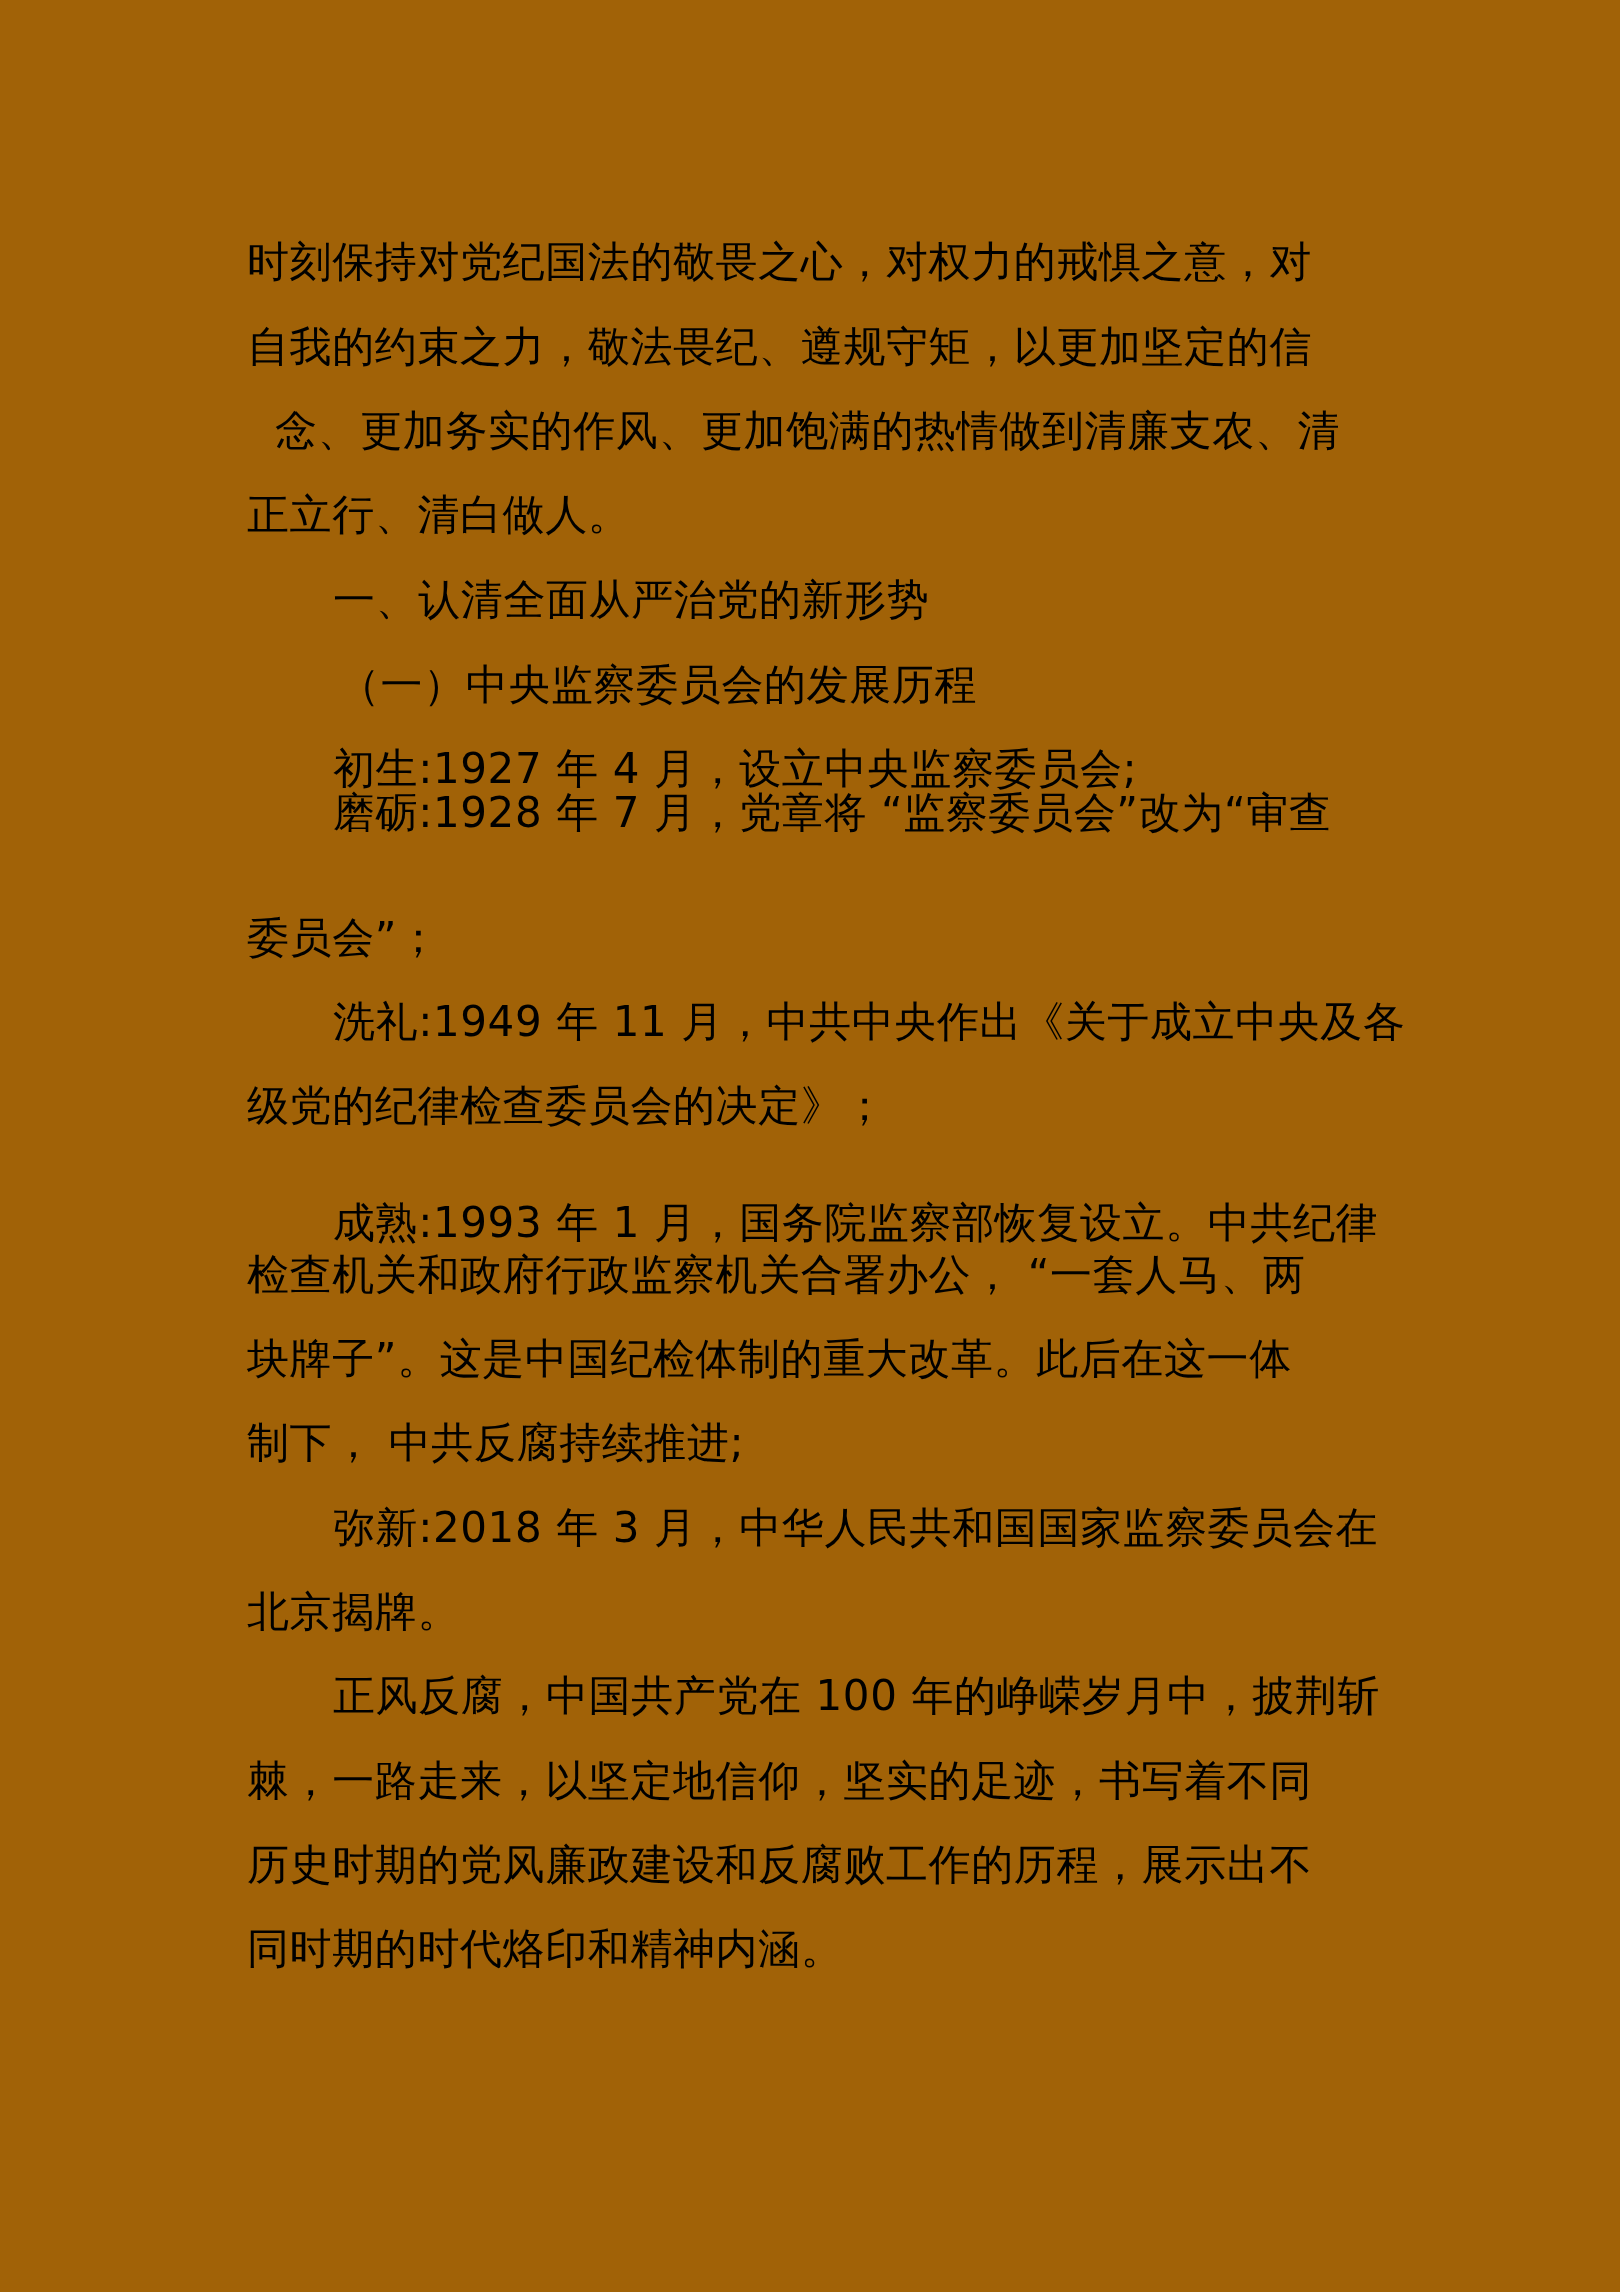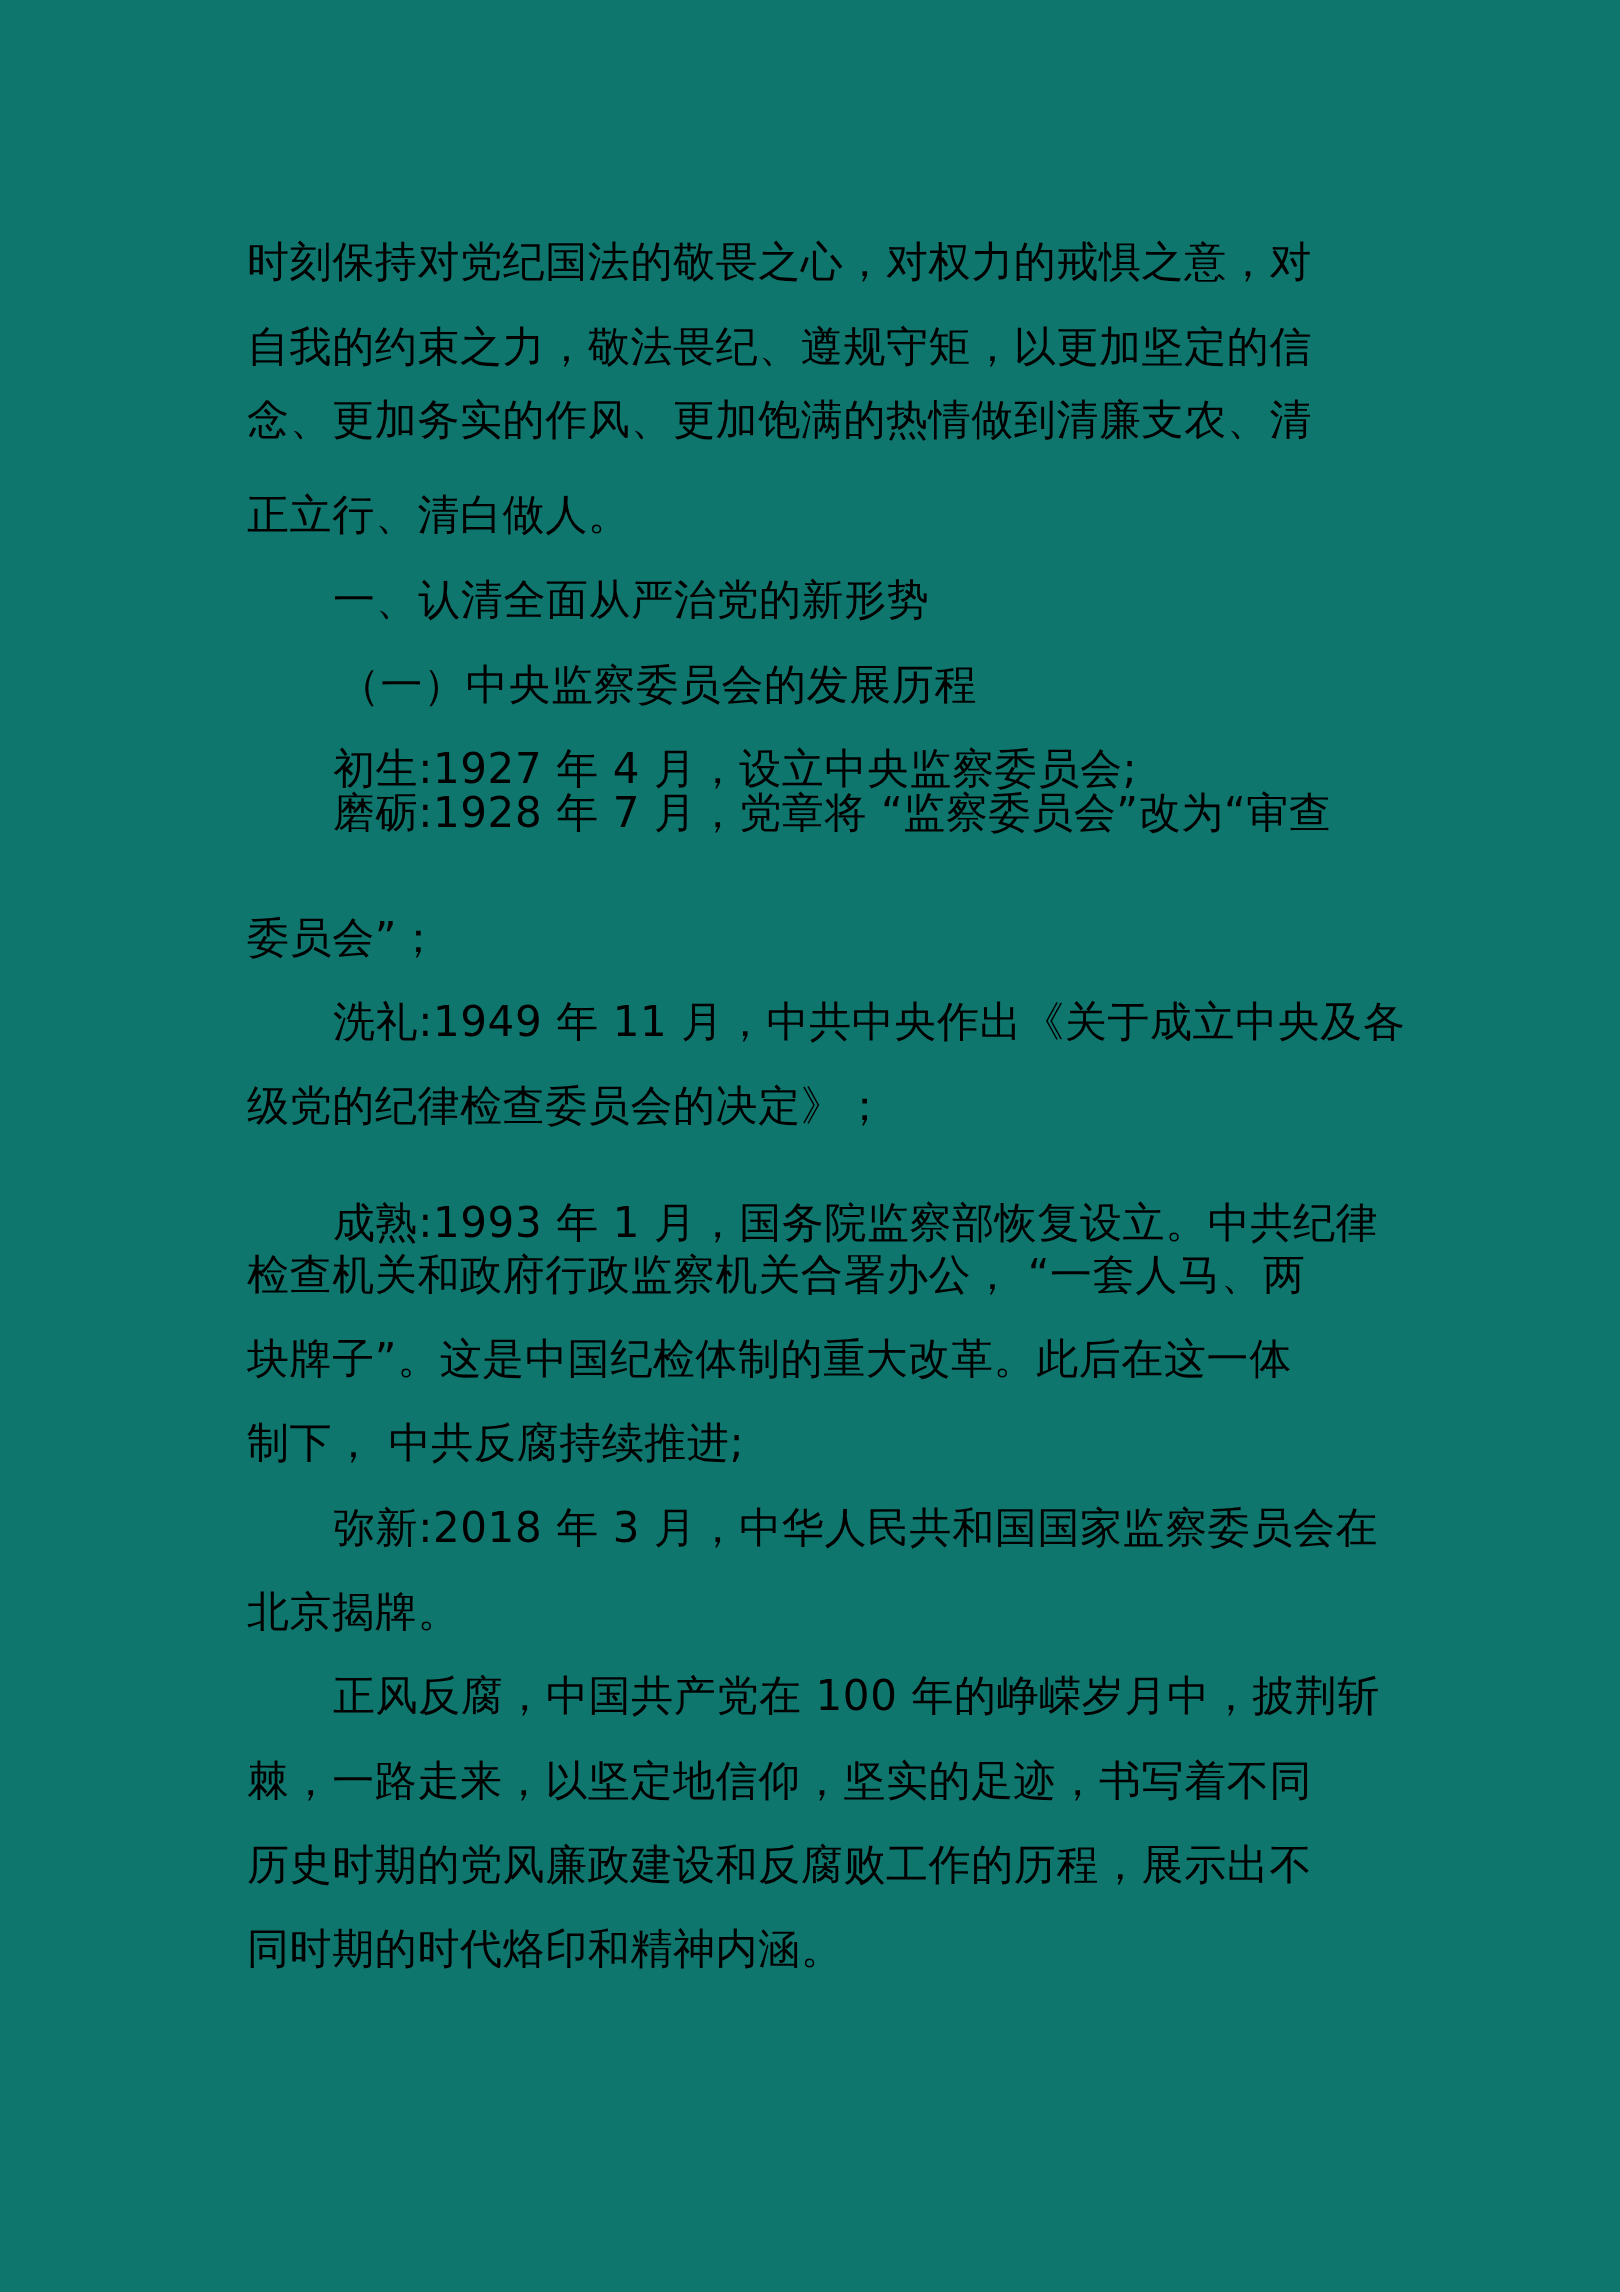--- a/index.html
+++ b/index.html
@@ -14,21 +14,21 @@
       overflow: hidden;
       font-family: "DejaVu Sans", "Liberation Sans", sans-serif;
       color: #000000;
     }
     .page {
       position: absolute;
       left: 0;
       top: 0;
       width: 1620px;
       height: 2293px;
-      background: #0f766e;
+      background: #a16207;
     }
     .line {
       position: absolute;
       left: 247px;
       font-size: 42px;
       line-height: 55px;
       white-space: nowrap;
       letter-spacing: 0.6px;
     }
     .line.indent {
@@ -37,21 +37,21 @@
     .line.indent-sub {
       left: 338px;
     }
   </style>
 </head>
 <body>
 
 <div class="page">
   <div class="line" style="top:234px;">时刻保持对党纪国法的敬畏之心，对权力的戒惧之意，对</div>
   <div class="line" style="top:319px;">自我的约束之力，敬法畏纪、遵规守矩，以更加坚定的信</div>
-  <div class="line" style="top:392px;">念、更加务实的作风、更加饱满的热情做到清廉支农、清</div>
+  <div class="line" style="top:403px;margin-left:28px;">念、更加务实的作风、更加饱满的热情做到清廉支农、清</div>
   <div class="line" style="top:487px;">正立行、清白做人。</div>
 
   <div class="line indent" style="top:572px;">一、认清全面从严治党的新形势</div>
   <div class="line indent-sub" style="top:657px;">（一）中央监察委员会的发展历程</div>
 
   <div class="line indent" style="top:741px;">初生:1927 年 4 月，设立中央监察委员会;</div>
   <div class="line indent" style="top:785px;">磨砺:1928 年 7 月，党章将 “监察委员会”改为“审查</div>
   <div class="line" style="top:910px;">委员会”；</div>
 
   <div class="line indent" style="top:994px;">洗礼:1949 年 11 月，中共中央作出《关于成立中央及各</div>

